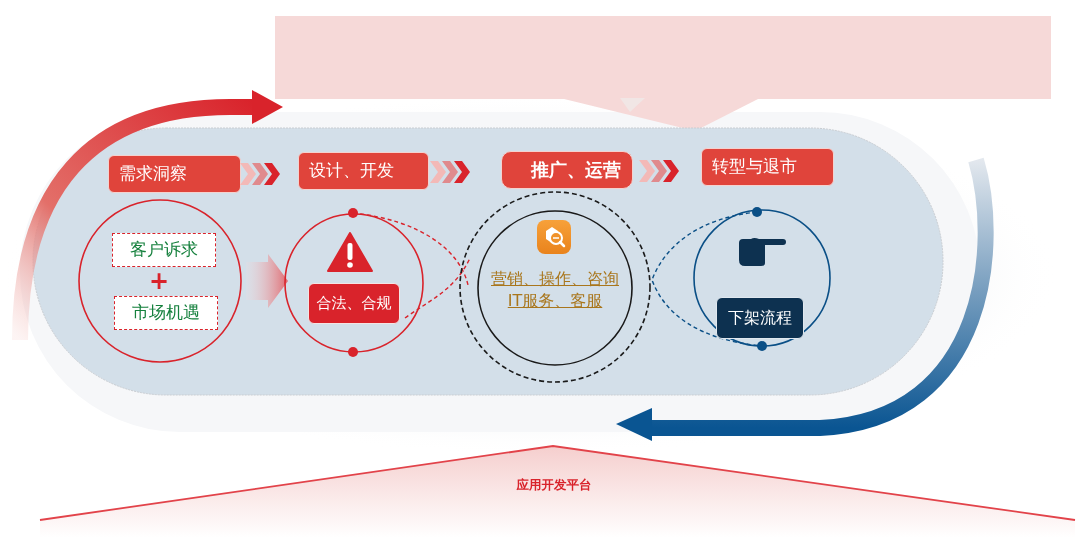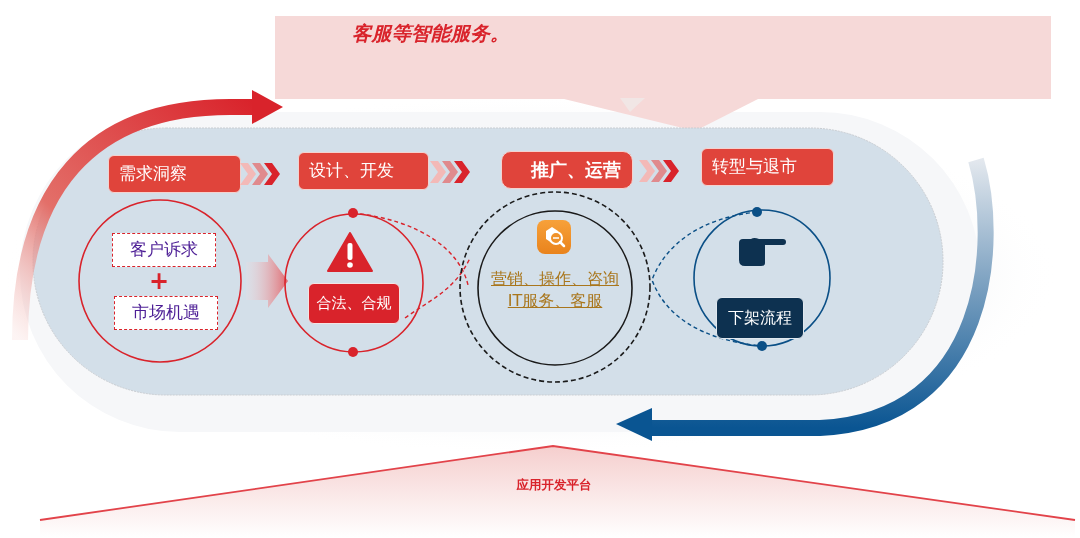--- a/index.html
+++ b/index.html
@@ -20,21 +20,21 @@
     border: 1.5px solid #f4d2cf; border-radius: 6px; box-sizing: border-box;
     font-size: 17px; line-height: 35px; padding-left: 10px;
     font-family: "DejaVu Sans", sans-serif;
     margin-left: 8px;
   }
   .stage.bold { font-weight: bold; text-align: center; padding-left: 18px; font-size: 18px; border-radius: 10px; }
   .chevrons { position: absolute; width: 44px; height: 22px; }
   .dashbox {
     position: absolute; width: 104px; height: 34px; background: #fff;
     border: 1.5px dashed #d9232b; box-sizing: border-box;
-    color: #4c1d95; font-size: 17px; line-height: 31px; text-align: center;
+    color: #15803d; font-size: 17px; line-height: 31px; text-align: center;
   }
   .plus { position: absolute; left: 149px; top: 271px; color: #d9232b; font-size: 24px; font-weight: bold; line-height: 20px; }
   .tag {
     position: absolute; color: #fff; font-size: 15px; text-align: center; box-sizing: border-box;
     border-radius: 6px; border: 1.5px solid #f4e4e4;
   }
   .tag.red { background: #d9232b; }
   .tag.navy { background: #0d3150; border-color: #e0e8ef; font-size: 16px; }
   .center-text {
     position: absolute; left: 470px; top: 268px; width: 170px; text-align: center;
@@ -117,21 +117,20 @@
   <circle cx="555" cy="287" r="95" fill="none" stroke="#1a1a1a" stroke-width="1.6" stroke-dasharray="5,3"></circle>
 
   <circle cx="762" cy="278" r="68" fill="none" stroke="#0a4f86" stroke-width="1.6"></circle>
   <circle cx="757" cy="212" r="5" fill="#0a4f86"></circle>
   <circle cx="762" cy="346" r="5" fill="#0a4f86"></circle>
 
   <path d="M 757 212 C 700 218, 665 245, 652 280 C 665 315, 700 340, 762 346" fill="none" stroke="#0a4f86" stroke-width="1.4" stroke-dasharray="4,3"></path>
 </svg>
 
 <div class="callout-text">
-  <div>客服等智能服务。</div>
 </div>
 
 <div class="stage" style="left:100px; top:155px; width:133px;">需求洞察</div>
 <svg class="chevrons" style="left:240px; top:163px;" viewBox="0 0 44 22">
   <polygon points="0,0 8,0 16,11 8,22 0,22 8,11" fill="#f3b9b7"></polygon>
   <polygon points="12,0 20,0 28,11 20,22 12,22 20,11" fill="#e08a8d"></polygon>
   <polygon points="24,0 32,0 40,11 32,22 24,22 32,11" fill="#d9232b"></polygon>
 </svg>
 
 <div class="stage" style="left:290px; top:152px; width:131px;">设计、开发</div>

